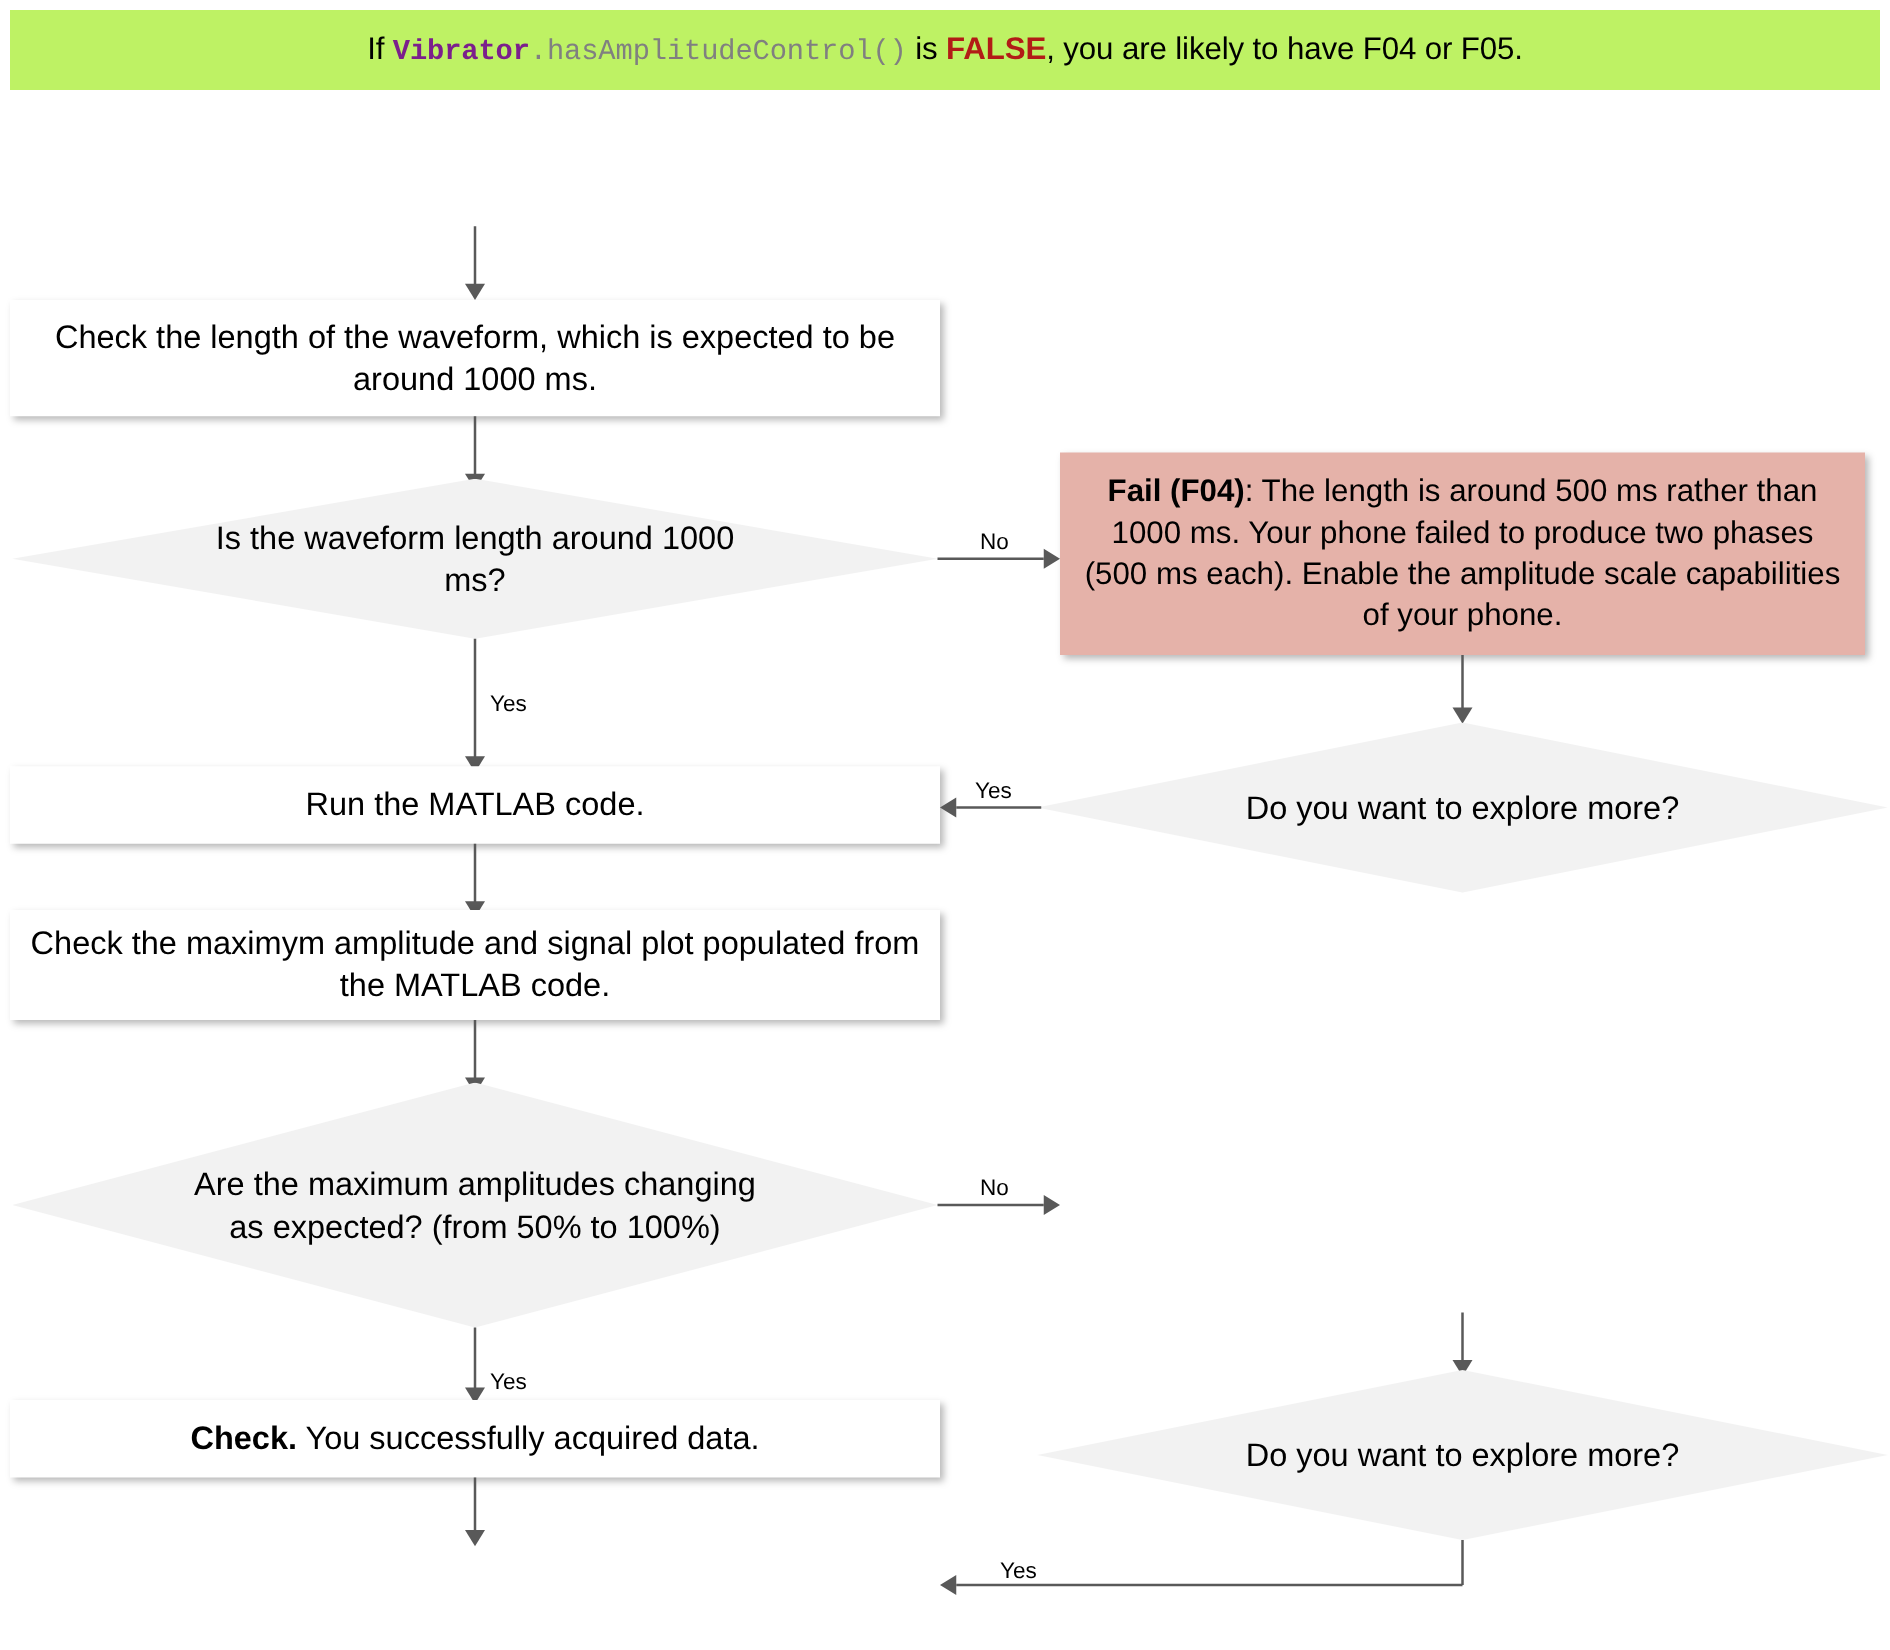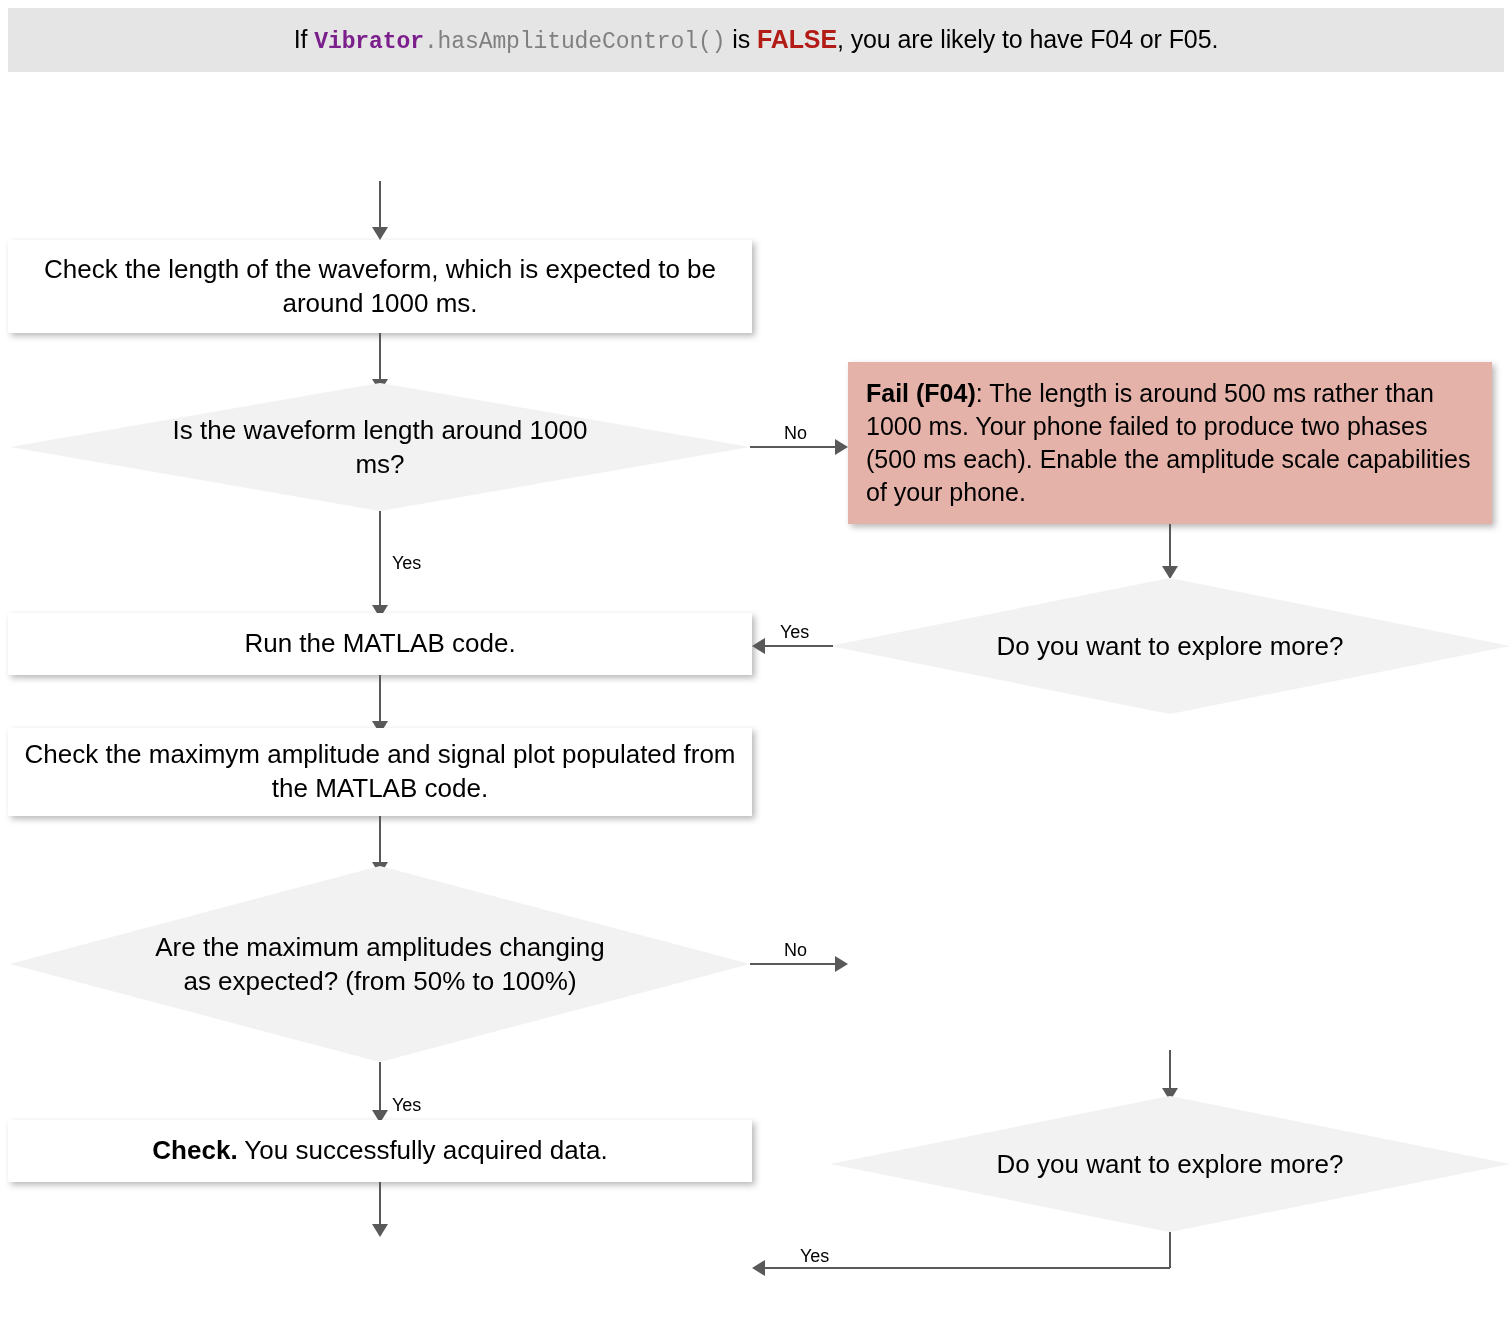--- a/index.html
+++ b/index.html
@@ -19,21 +19,21 @@
     background: #ffffff;
   }
 
   
   .header-band {
     position: absolute;
     left: 8px;
     top: 8px;
     width: 1496px;
     height: 64px;
-    background: #e5e5e5;
+    background: #bef264;
     display: flex;
     align-items: center;
     justify-content: center;
   }
   .header-text {
     font-size: 25px;
     line-height: 1.2;
     letter-spacing: -0.1px;
     white-space: nowrap;
   }
@@ -73,21 +73,21 @@
 
   .fail {
     background: #e5b2a9;
     filter: drop-shadow(3px 3px 3px rgba(0,0,0,0.28));
     font-size: 25px;
     line-height: 1.32;
     text-align: left;
     justify-content: flex-start;
     padding: 10px 18px;
   }
-  .fail .inner { width: 100%; }
+  .fail .inner { width: 100%; text-align: center; }
 
   .decision {
     background: #f2f2f2;
     clip-path: polygon(50% 0%, 100% 50%, 50% 100%, 0% 50%);
     filter: drop-shadow(4px 4px 4px rgba(0,0,0,0.25));
     font-size: 26px;
     line-height: 1.32;
   }
   .decision .inner {
     max-width: 62%;

